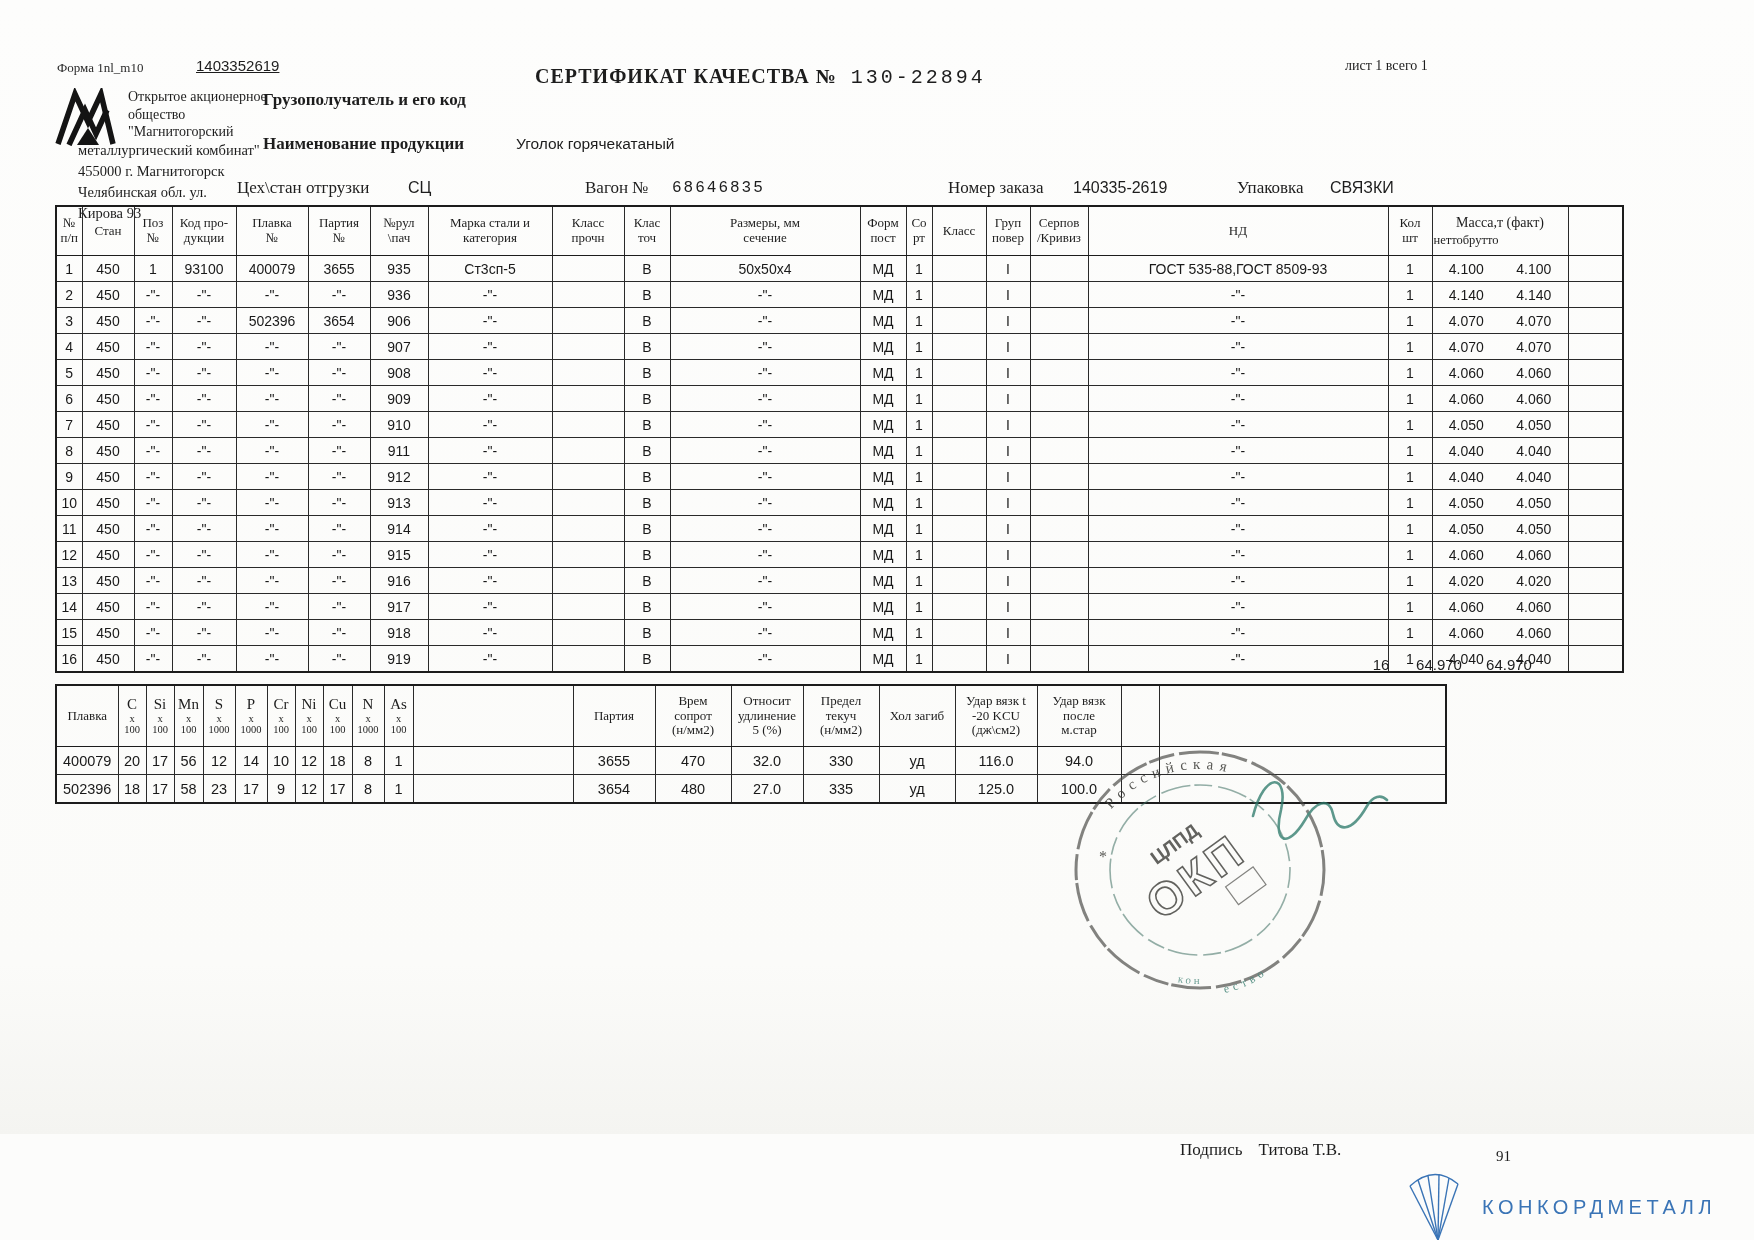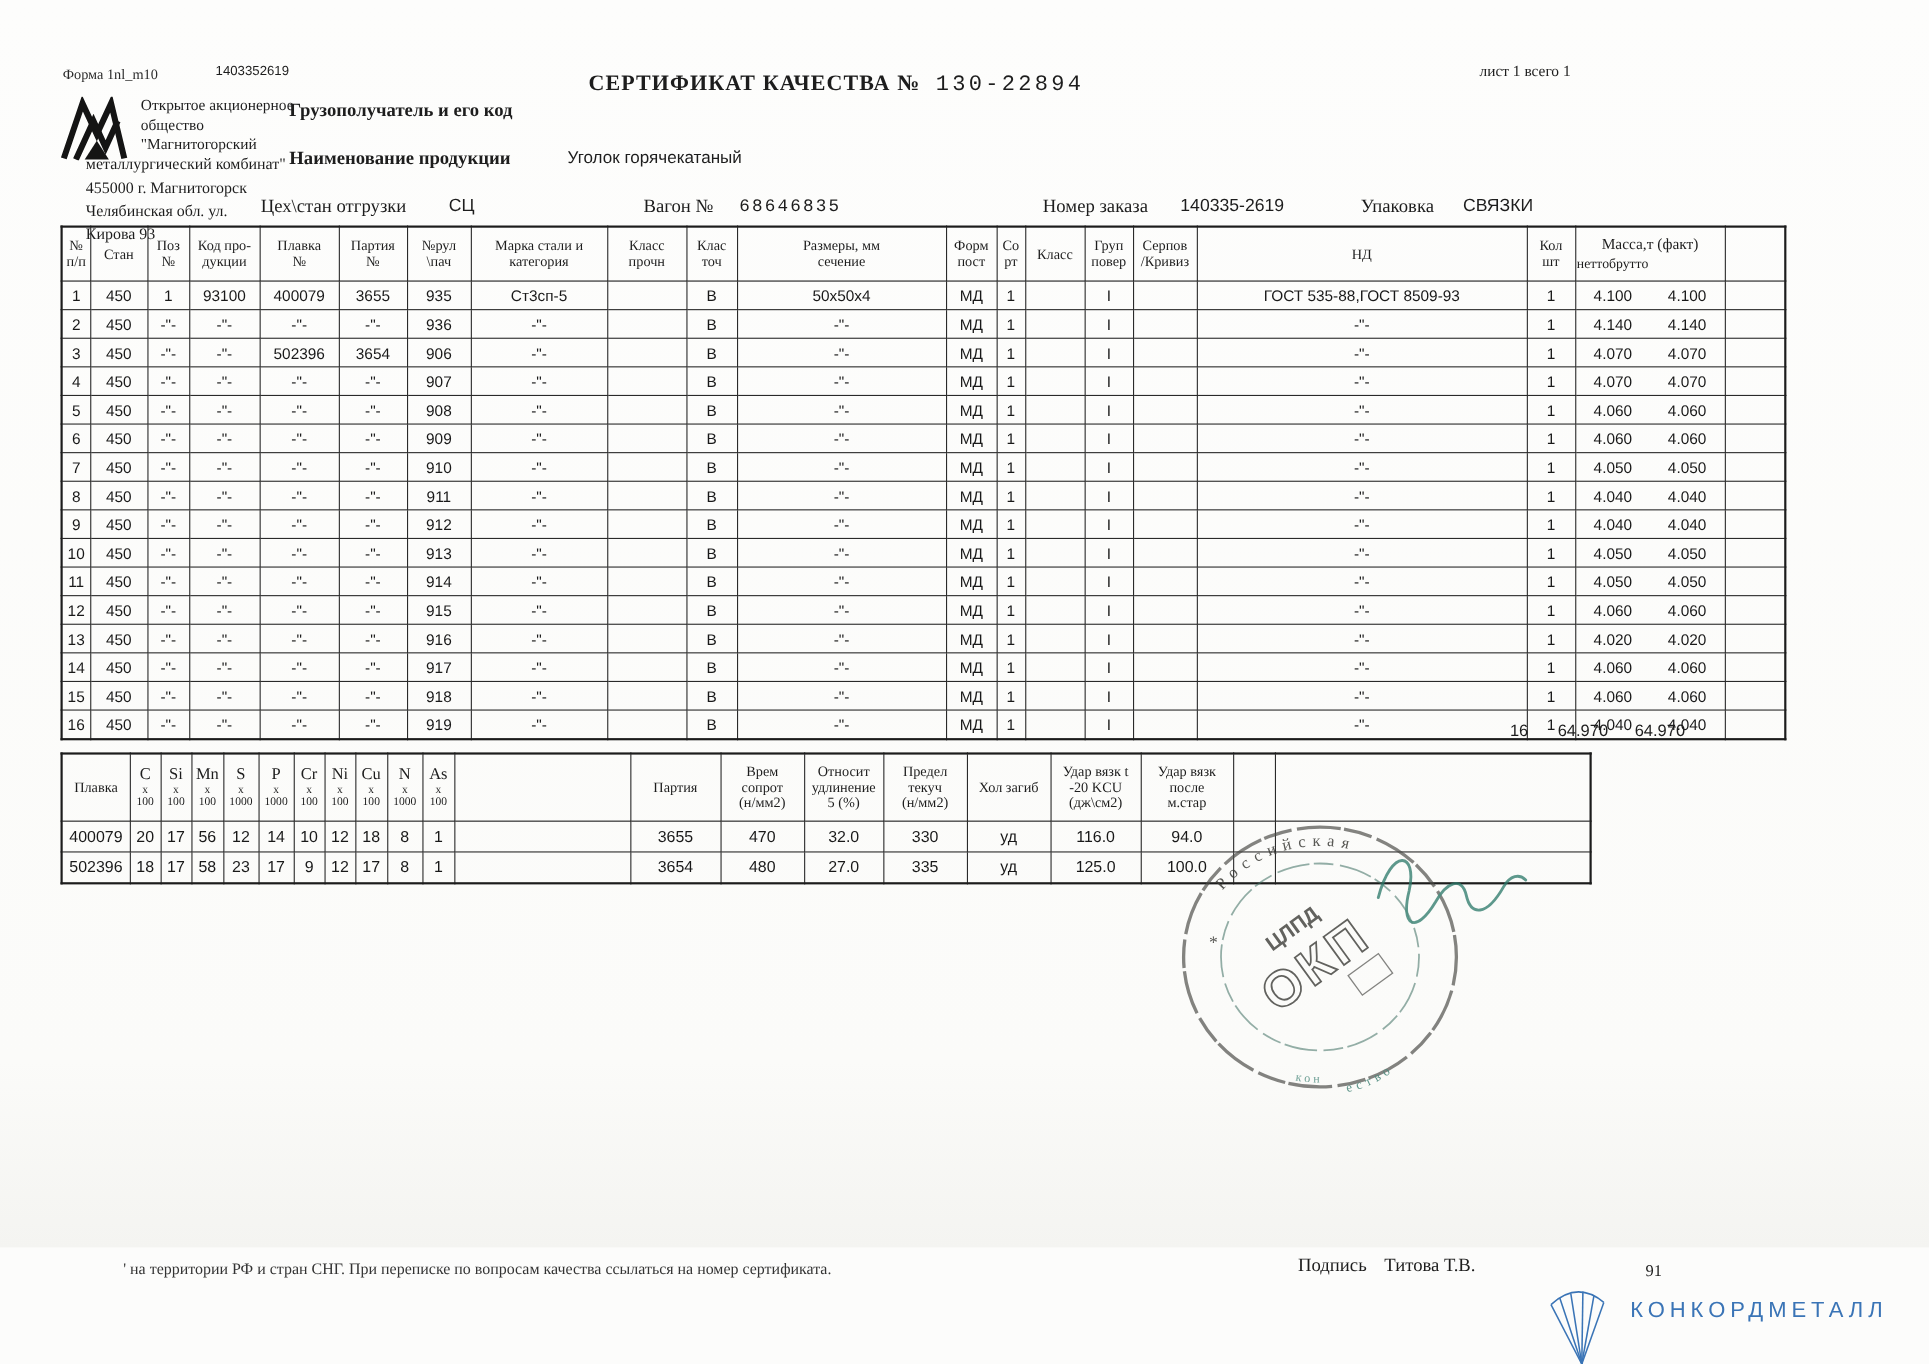--- a/index.html
+++ b/index.html
@@ -6,21 +6,21 @@
   body{width:1754px;height:1240px;background:#fcfcfb;overflow:hidden;
        font-family:"Liberation Serif","DejaVu Serif",serif;color:#1d1d1d;}
   .page{position:relative;width:1754px;height:1134px;background:linear-gradient(180deg,#fdfdfc 0%,#fbfbf9 85%,#f4f4f1 100%);}
   .abs{position:absolute;}
   .serif{font-family:"Liberation Serif","DejaVu Serif",serif;}
   .sans{font-family:"Liberation Sans","DejaVu Sans",sans-serif;}
   .mono{font-family:"Liberation Mono","DejaVu Sans Mono",monospace;}
 
   
   .form-label{left:57px;top:60px;font-size:13px;color:#2a2a2a;}
-  .doc-code{left:196px;top:57px;font-size:12px;}
+  .doc-code{left:196px;top:57px;font-size:15px;text-decoration:underline;}
   .title{left:535px;top:65px;display:flex;gap:14px;align-items:baseline;}
   .title .t1{font-size:20px;font-weight:bold;letter-spacing:1px;}
   .title .t2{font-size:20px;letter-spacing:3px;}
   .sheet-info{left:1345px;top:58px;font-size:14px;}
   .company-side{left:128px;top:88px;font-size:14px;line-height:1.25;}
   .company-below{left:78px;top:140px;font-size:14.5px;line-height:1.45;}
   .lbl-consignee{left:263px;top:90px;font-size:17px;font-weight:bold;}
   .lbl-product{left:263px;top:134px;font-size:17px;font-weight:bold;}
   .val-product{left:516px;top:135px;font-size:15.5px;}
   .ship-line{left:0;top:178px;width:1754px;height:24px;}
@@ -49,21 +49,21 @@
   .el-x,.el-div{font-size:10.5px;}
   .totals{left:1358px;top:656px;display:flex;font-size:15px;font-family:"Liberation Sans","DejaVu Sans",sans-serif;}
   .totals span{display:inline-block;text-align:center;}
   .totals .c1{width:46px;}.totals .c2{width:70px;}.totals .c3{width:70px;}
 
   
   .note{left:112px;top:1146px;font-size:14.5px;color:#333;}
   .sign{left:1180px;top:1140px;font-size:17px;display:flex;gap:16px;}
   .pageno{left:1496px;top:1136px;font-size:15px;margin-top:12px;}
   .brand{left:1404px;top:1172px;display:flex;align-items:flex-start;gap:14px;}
-  .brand-text{margin-top:8px;font-family:"Liberation Sans","DejaVu Sans",sans-serif;
+  .brand-text{margin-top:24px;font-family:"Liberation Sans","DejaVu Sans",sans-serif;
               font-size:20px;letter-spacing:4.5px;color:#3a74b6;}
 
   .stamp-wrap{left:1015px;top:712px;width:380px;height:310px;pointer-events:none;}
 </style>
 </head>
 <body>
 
 <div class="page">
 
   <div class="abs form-label serif">Форма 1nl_m10</div>
@@ -676,21 +676,20 @@
       <text x="84" y="150" font-size="16" fill="#3c3c38">*</text>
       <g transform="rotate(-36 180 160)">
         <text x="180" y="132" text-anchor="middle" font-family="Liberation Sans, sans-serif" font-size="19" font-weight="bold" fill="#33332f" opacity="0.9">ЦЛПД</text>
         <text x="178" y="180" text-anchor="middle" font-family="Liberation Sans, sans-serif" font-size="46" font-weight="bold" letter-spacing="4" fill="none" stroke="#33332f" stroke-width="1.6" opacity="0.9">ОКП</text>
         <rect x="196" y="190" width="34" height="22" fill="none" stroke="#33332f" stroke-width="1.2" opacity="0.7"></rect>
       </g>
       <path d="M 238,104 C 250,58 274,62 266,98 C 258,130 272,138 290,108 C 300,90 314,84 318,102 C 322,120 336,122 352,94 C 358,84 366,82 372,88" fill="none" stroke="#2e7a6a" stroke-width="2.6" stroke-linecap="round" opacity="0.9"></path>
     </g>
   </svg>
 
-  <div class="abs note serif">' на территории РФ и стран СНГ. При переписке по вопросам качества ссылаться на номер сертификата.</div>
   <div class="abs sign serif">
     <span>Подпись</span>
     <span>Титова Т.В.</span>
   </div>
   <div class="abs pageno serif">91</div>
 
   <div class="abs brand">
     <svg width="64" height="68" viewBox="0 0 64 68">
       <g stroke="#3a74b6" stroke-width="1.4" fill="none">
         <path d="M34 68 L6 14"></path>

